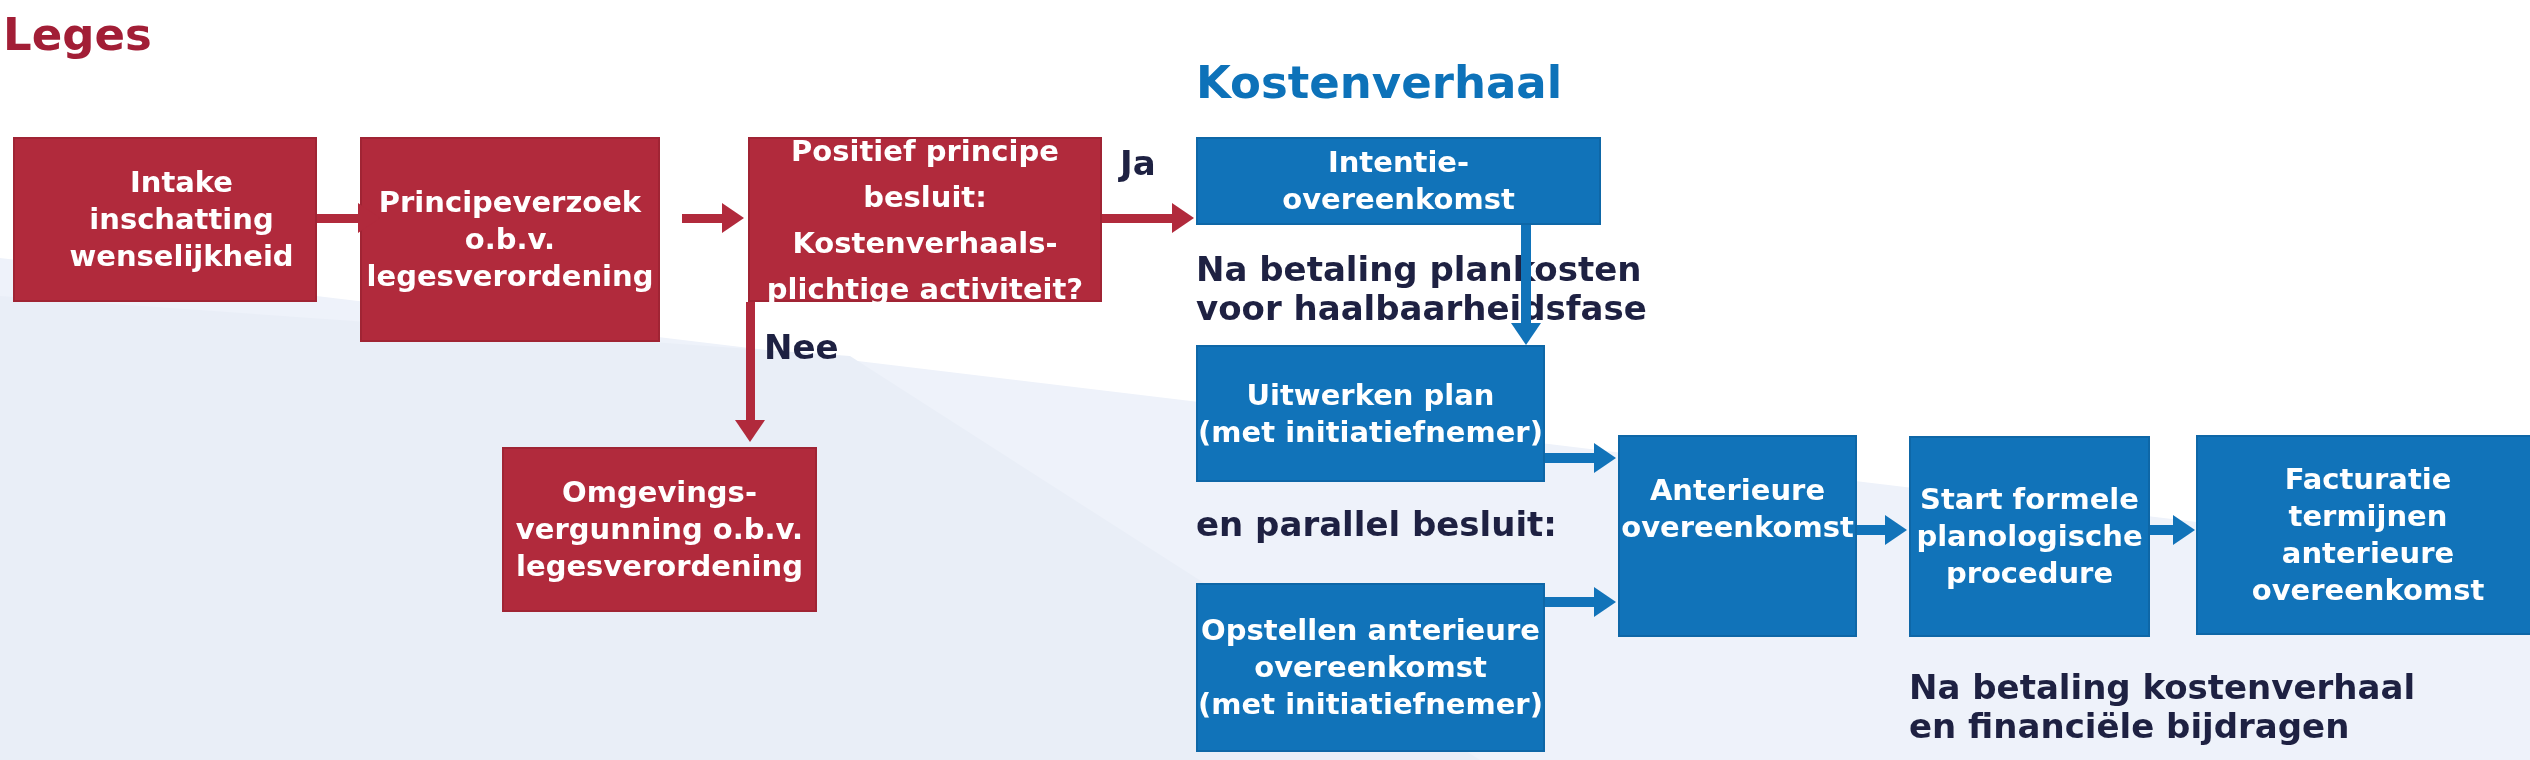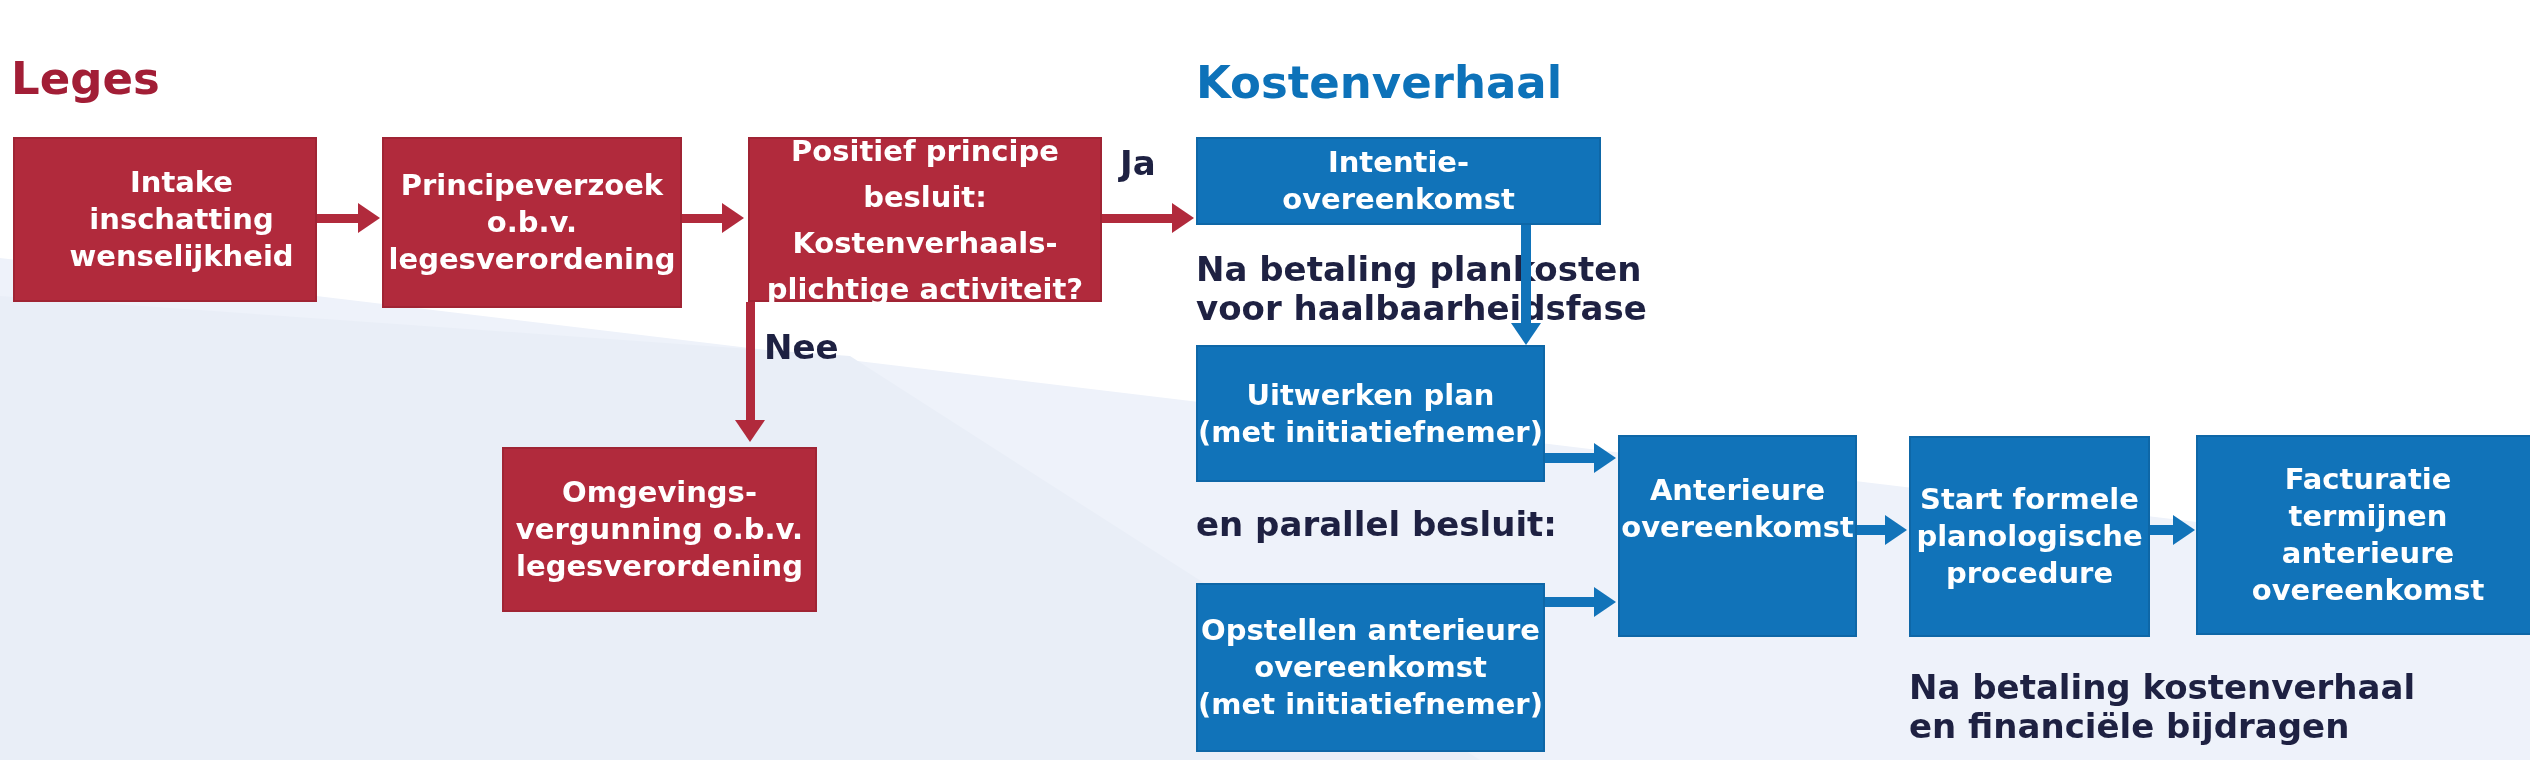--- a/index.html
+++ b/index.html
@@ -47,27 +47,27 @@
 </head>
 <body>
 
 <div id="canvas">
 
   <svg id="bg" width="2530" height="760" viewBox="0 0 2530 760">
     <polygon points="0,258 2530,562 2530,760 0,760" fill="var(--wedge-1,#eef2fa)"></polygon>
     <polygon points="0,296 850,356 1480,760 0,760" fill="var(--wedge-2,#e9eef7)"></polygon>
   </svg>
 
-  <div class="section-title title-leges" style="left:11px;top:12px;margin-top:44px;">Leges</div>
+  <div class="section-title title-leges" style="left:3px;top:12px;">Leges</div>
   <div class="section-title title-kosten" style="left:1196px;top:12px;">Kostenverhaal</div>
 
   <div class="node red" style="left:13px;top:137px;width:304px;height:165px;padding-left:33px;">Intake
 inschatting
 wenselijkheid</div>
-  <div class="node red" style="left:382px;top:137px;width:300px;height:171px;">Principeverzoek
+  <div class="node red" style="left:360px;top:137px;width:300px;height:205px;">Principeverzoek
 o.b.v.
 legesverordening</div>
   <div class="node red" style="left:748px;top:137px;width:354px;height:165px;line-height:46px;">Positief principe
 besluit:
 Kostenverhaals-
 plichtige activiteit?</div>
   <div class="node red" style="left:502px;top:447px;width:315px;height:165px;">Omgevings-
 vergunning o.b.v.
 legesverordening</div>
 

